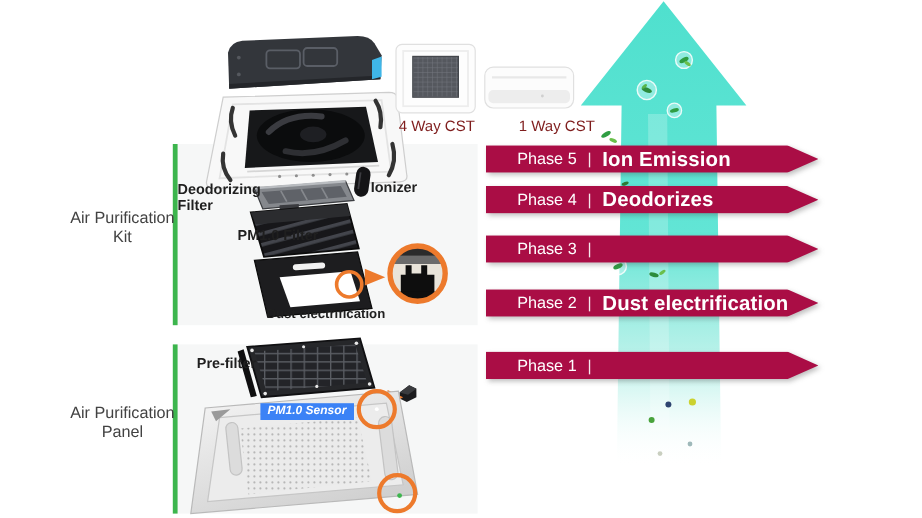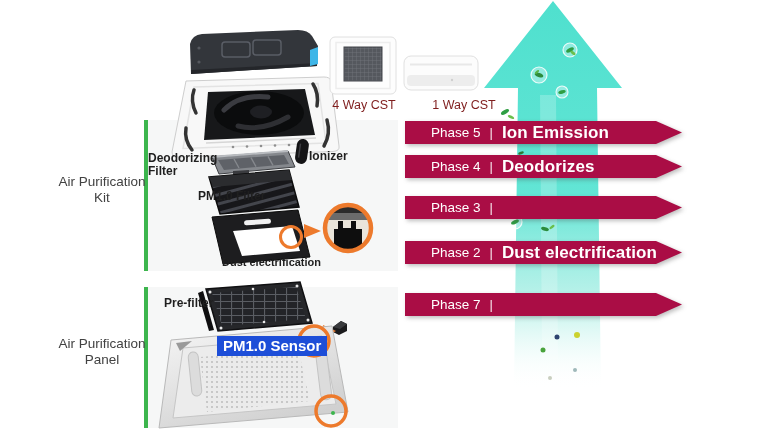--- a/index.html
+++ b/index.html
@@ -16,22 +16,22 @@
     position:absolute;left:54px;width:96px;text-align:center;
     font-size:13.5px;line-height:1.2;color:#424242;
   }
   .part-label{
     position:absolute;font-weight:bold;font-size:12px;line-height:1.12;color:#1f1f1f;
   }
   .unit-label{
     position:absolute;color:#7f1d1d;font-size:12.5px;width:72px;text-align:center;white-space:nowrap;
   }
   .badge{
-    position:absolute;background:#1d4ed8;color:#ffffff;font-size:15px;font-weight:bold;
-    padding:1px 6px 2px 6px;white-space:nowrap;
+    position:absolute;background:#3b82f6;color:#ffffff;font-size:10px;font-weight:bold;
+    padding:1px 6px 2px 6px;white-space:nowrap;font-style:italic;
   }
   
   .pennant{
     position:absolute;left:405px;width:277px;height:23px;
     filter:drop-shadow(2px 2.5px 2px rgba(70,70,70,0.35));
   }
   .pennant-body{
     width:277px;height:23px;background:#aa0d45;
     clip-path:polygon(0 0,251px 0,277px 11.5px,251px 23px,0 23px);
     display:flex;align-items:center;padding-left:26px;box-sizing:border-box;
@@ -283,18 +283,18 @@
   </div>
   <div class="pennant" style="top:229px;margin-top:12px;">
     <div class="pennant-body">
       <span class="phase-name">Phase 2</span>
       <span class="phase-divider">|</span>
       <span class="phase-desc">Dust electrification</span>
     </div>
   </div>
   <div class="pennant" style="top:293px;">
     <div class="pennant-body">
-      <span class="phase-name">Phase 7</span>
+      <span class="phase-name">Phase 1</span>
       <span class="phase-divider">|</span>
     </div>
   </div>
 
 </div>
 
 </body></html>

